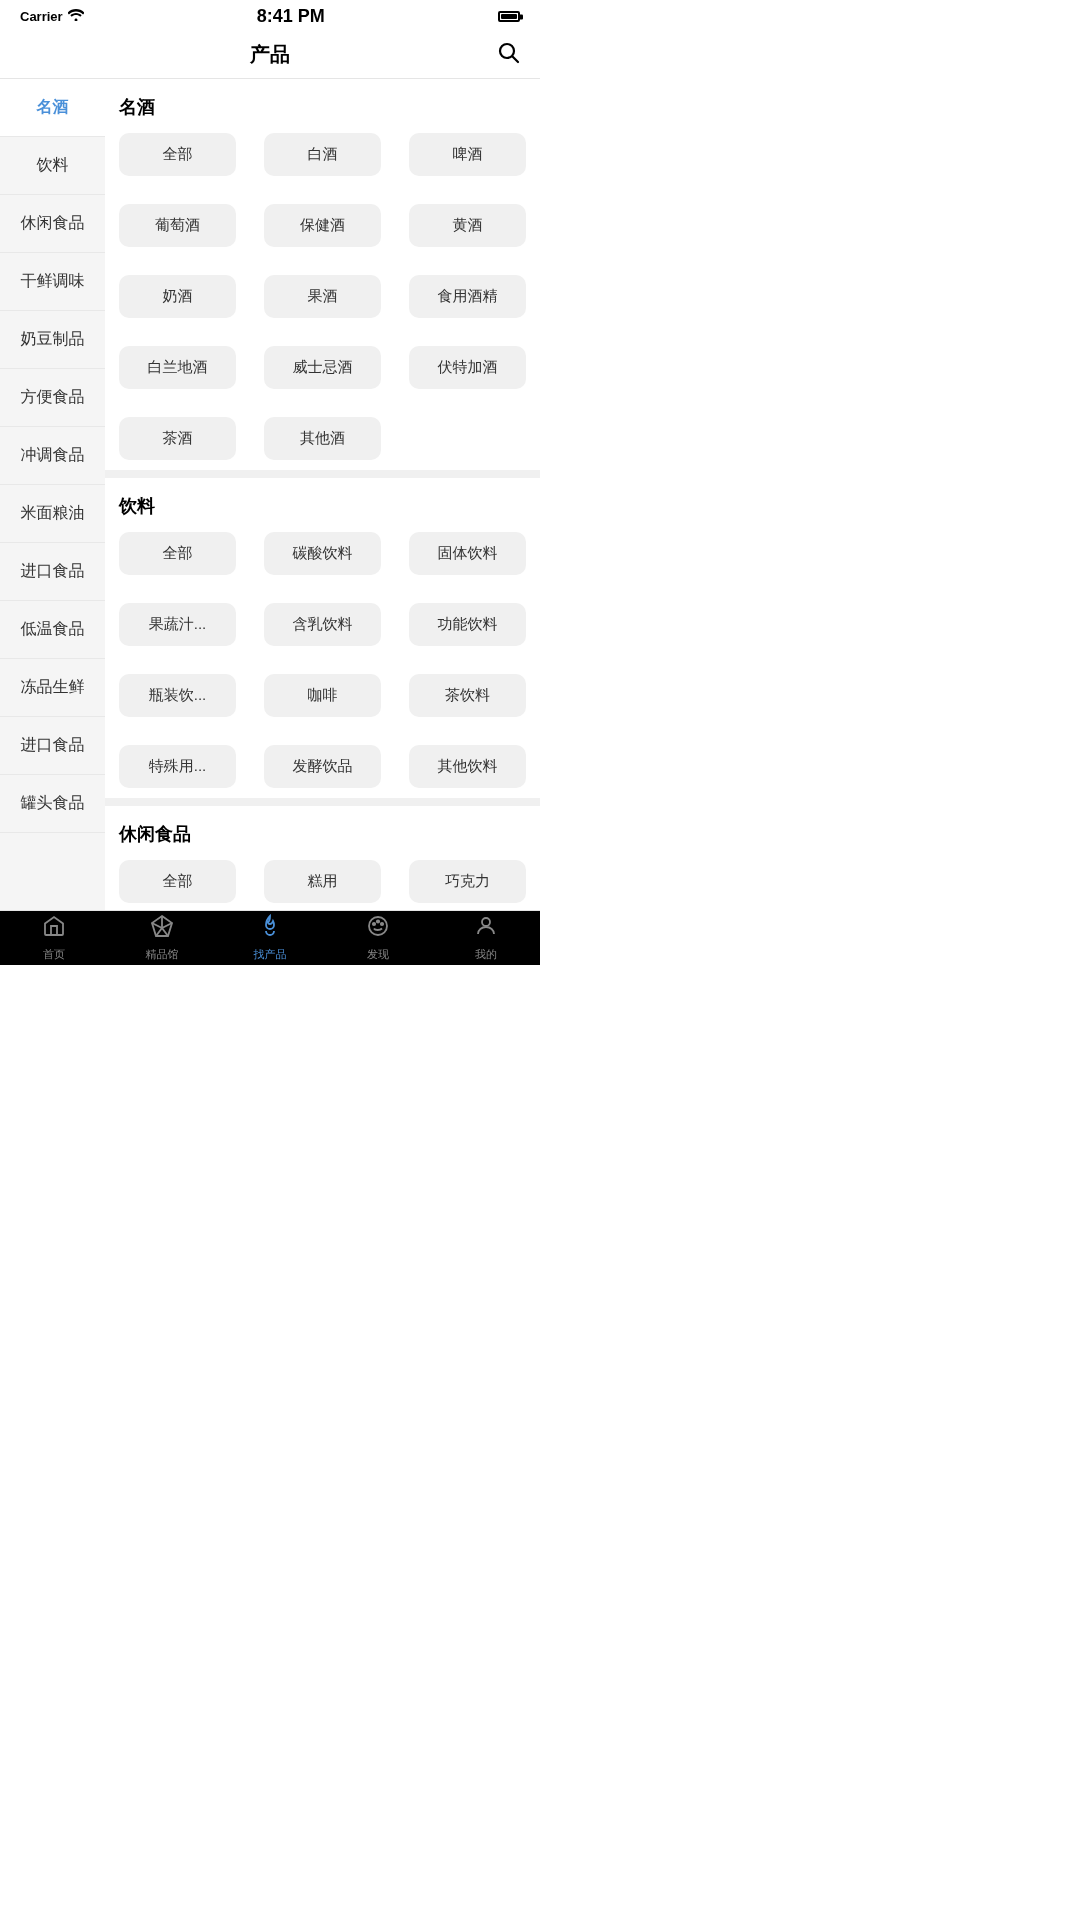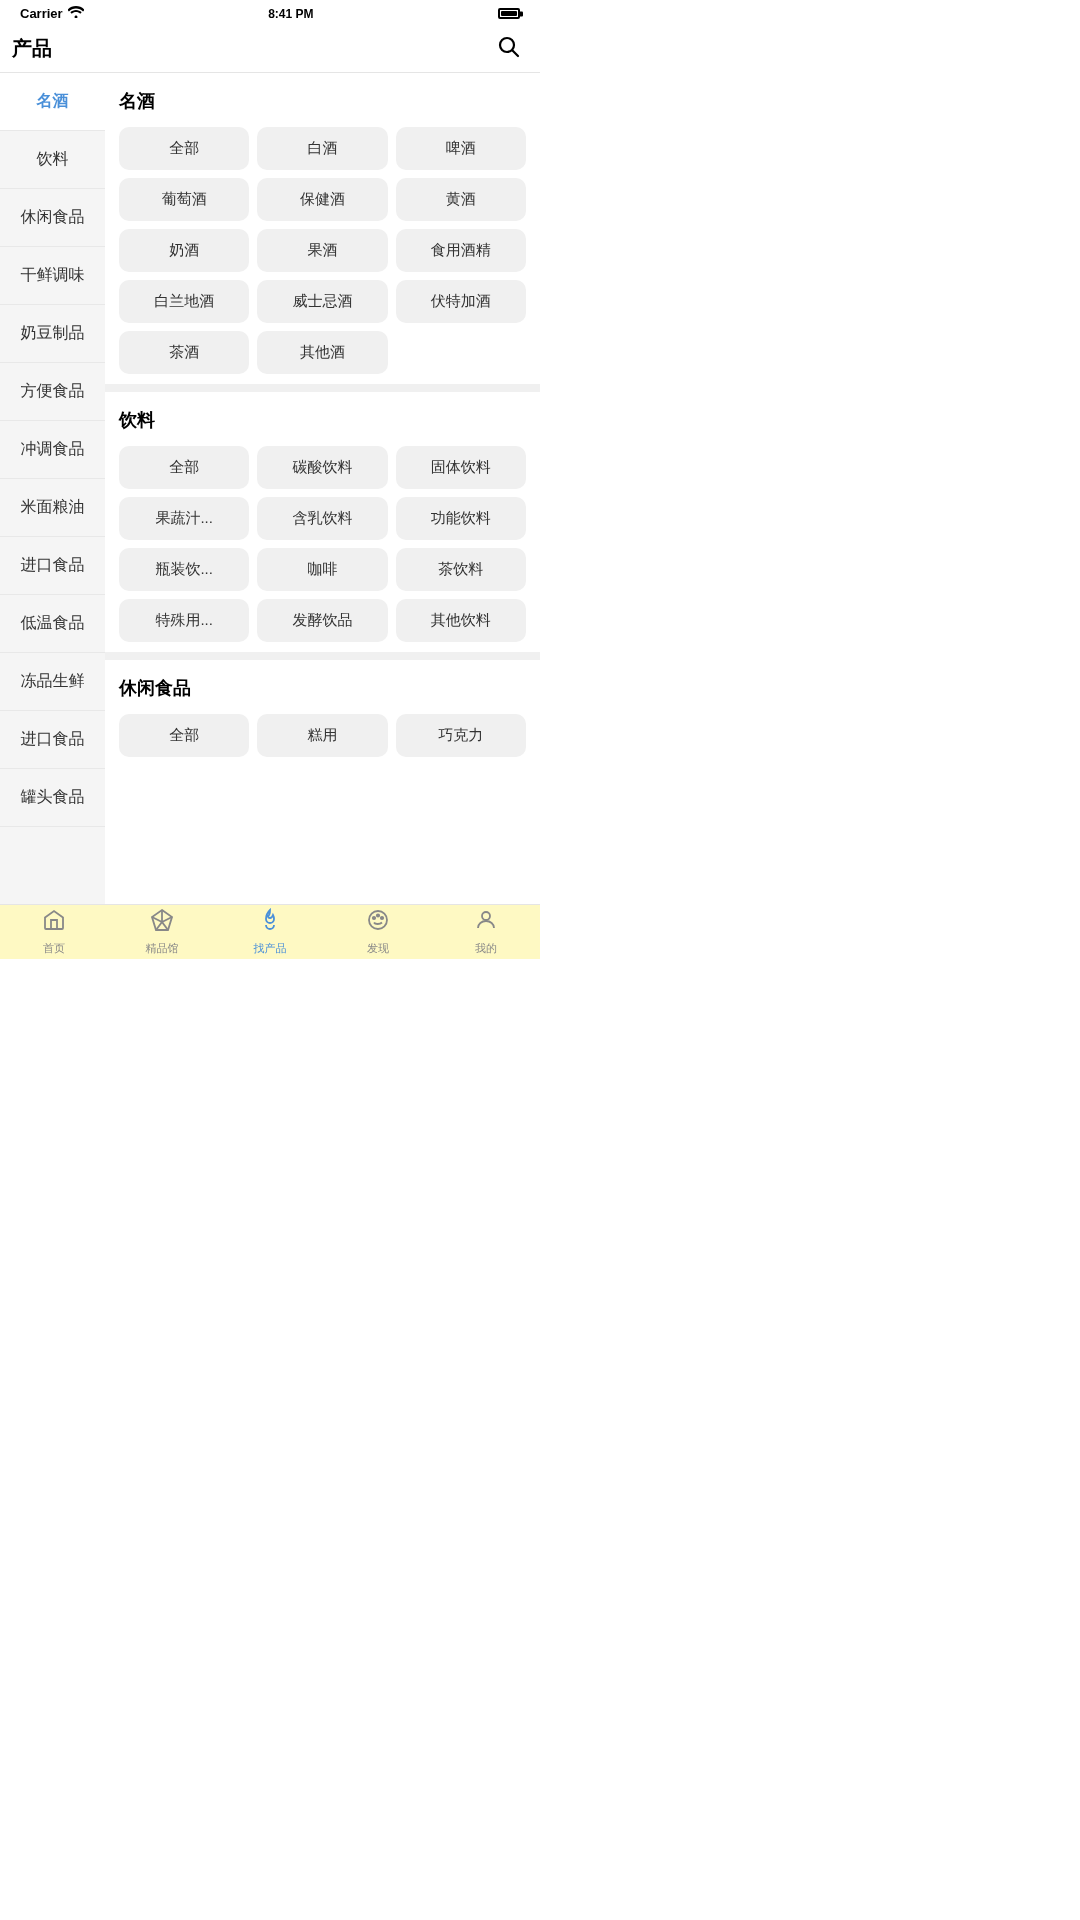--- a/index.html
+++ b/index.html
@@ -16,21 +16,21 @@
     .status-bar {
       display: flex;
       justify-content: space-between;
       align-items: center;
       padding: 6px 20px 4px;
       font-size: 13px;
       font-weight: 600;
       gap: 12px;
     }
     .status-left { display: flex; align-items: center; gap: 5px; }
-    .status-center { font-size: 12px; font-weight: 600; }
+    .status-center { font-size: 18px; font-weight: 600; }
     .status-right { display: flex; align-items: center; gap: 4px; }
     .battery-icon {
       width: 22px; height: 11px;
       border: 2px solid #000;
       border-radius: 2px;
       position: relative;
       display: inline-block;
     }
     .battery-icon::after {
       content: '';
@@ -47,20 +47,21 @@
       width: calc(100% - 2px);
       background: #000;
       border-radius: 1px;
     }
     .wifi-icon { font-size: 12px; }
 
     
     .header {
       display: flex;
       align-items: center;
+      justify-content: center;
       padding: 10px 12px;
       position: relative;
       border-bottom: 1px solid #e5e5e5;
     }
     .header-title {
       font-size: 20px;
       font-weight: 600;
       color: #000;
     }
     .header-search {
@@ -112,21 +113,21 @@
     }
     .category-title {
       font-size: 18px;
       font-weight: 700;
       color: #000;
       margin-bottom: 14px;
     }
     .tags-grid {
       display: grid;
       grid-template-columns: repeat(3, 1fr);
-      gap: 8px;
+      gap: 28px;
     }
     .tag-btn {
       background: #f0f0f0;
       border: none;
       border-radius: 10px;
       padding: 12px 6px;
       font-size: 15px;
       color: #333;
       text-align: center;
       cursor: pointer;
@@ -136,21 +137,21 @@
       background: #f0f0f0;
     }
 
     
     .bottom-nav {
       display: flex;
       justify-content: space-around;
       align-items: center;
       height: 55px;
       border-top: 1px solid #e5e5e5;
-      background: #fef9c3;
+      background: #000000;
     }
     .nav-item {
       display: flex;
       flex-direction: column;
       align-items: center;
       gap: 3px;
       cursor: pointer;
       flex: 1;
     }
     .nav-icon {

